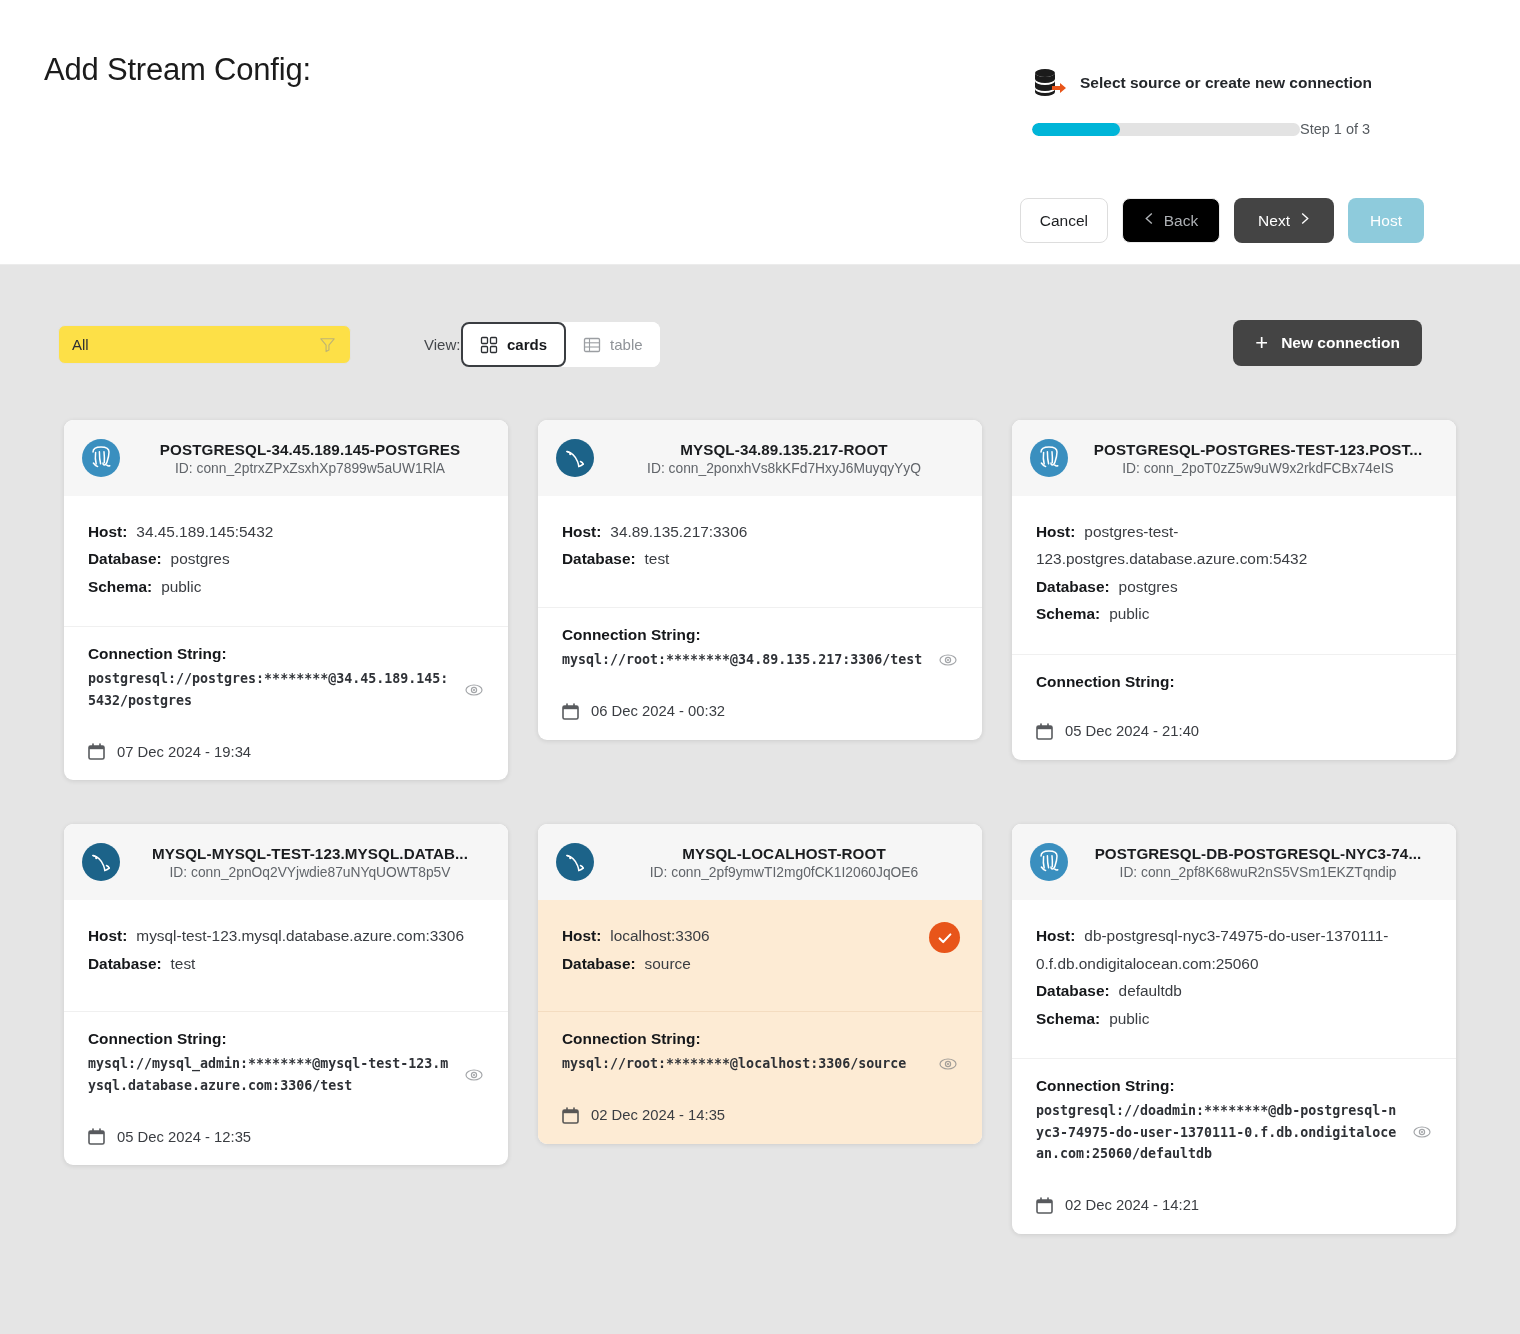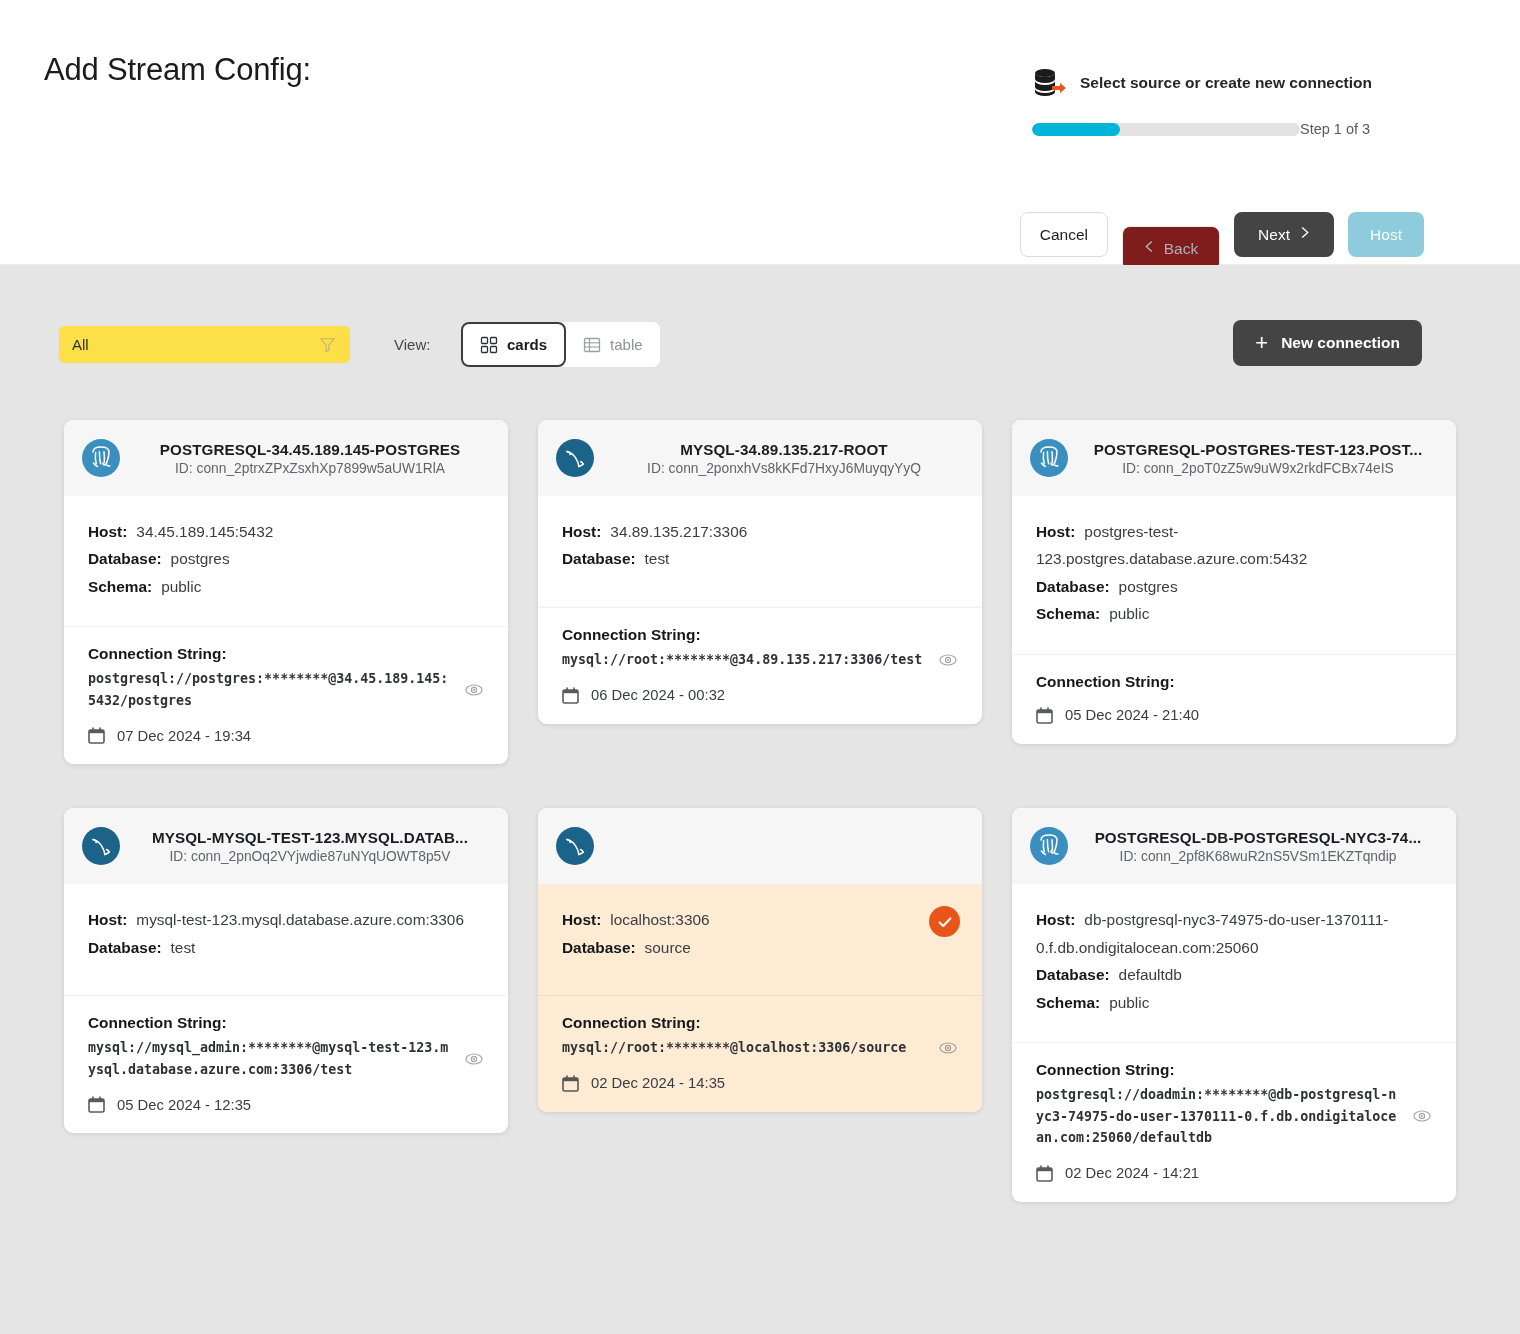--- a/index.html
+++ b/index.html
@@ -90,25 +90,24 @@
     padding: 0 19px;
     white-space: nowrap;
   }
   .btn-cancel {
     background: #ffffff;
     border-color: #dddddd;
     color: #1d1f22;
     min-width: 86px;
   }
   .btn-back {
-    background: #7f1d1d;
+    background: #000000;
     border-color: #ebebeb;
     color: #adb0b4;
     min-width: 98px;
-    margin-top: 28px;
   }
   .btn-next {
     background: #444444;
     color: #ffffff;
     min-width: 100px;
   }
   .btn-save {
     background: #8ecbdc;
     color: #ffffff;
     min-width: 76px;
@@ -143,21 +142,21 @@
   }
   .filter-value {
     font-size: 15px;
     color: #2c2f33;
     flex: 1;
   }
   .funnel-icon { width: 19px; height: 19px; opacity: 0.55; }
 
   .view-label {
     position: absolute;
-    left: 394px;
+    left: 424px;
     top: 11px;
     font-size: 15px;
     color: #44474b;
   }
   .view-toggle {
     position: absolute;
     left: 461px;
     top: -3px;
     height: 45px;
     background: #ffffff;
@@ -309,21 +308,21 @@
     color: #2e3136;
     line-height: 1.62;
     word-break: break-all;
     flex: 1;
   }
   .eye-icon { width: 20px; height: 20px; flex: none; opacity: 0.62; cursor: pointer; }
   .date-row {
     display: flex;
     align-items: center;
     gap: 12px;
-    margin-top: 16px;
+    margin-top: 32px;
   }
   .cal-icon { width: 17px; height: 17px; opacity: 0.8; }
   .date-text { font-size: 14.8px; color: #3a3d42; }
 
   
   .conn-card.selected .card-body,
   .conn-card.selected .card-foot {
     background: #fdebd4;
   }
   .conn-card.selected .card-body { border-bottom-color: #f4dcc0; }
@@ -594,20 +593,24 @@
           <span class="db-logo"><svg viewBox="0 0 38 38" width="38" height="38">
               <circle cx="19" cy="19" r="19" fill="#1c6389"></circle>
               <g fill="none" stroke="#ffffff" stroke-width="1.5" stroke-linecap="round">
                 <path d="M11 12.5 c4.5 1 8.5 5 10.5 10 c0.8 2 1.2 3.6 1.3 5"></path>
                 <path d="M11 12.5 c1.6 0.1 2.6 0.7 3.2 1.8"></path>
                 <path d="M22.8 27.5 c1.6 -0.4 3.2 -1.2 4.4 -2.4"></path>
                 <path d="M24.5 22.5 c1.4 0.6 2.4 1.6 2.7 2.6"></path>
               </g>
               <circle cx="14.2" cy="15.3" r="1" fill="#ffffff"></circle>
             </svg></span>
+          <div class="card-head-text">
+            <div class="card-title">MYSQL-LOCALHOST-ROOT</div>
+            <div class="card-id">ID: conn_2pf9ymwTI2mg0fCK1I2060JqOE6</div>
+          </div>
         </div>
         <div class="card-body">
           <div class="field-row"><span class="field-label">Host:</span><span class="field-value">localhost:3306</span></div>
           <div class="field-row"><span class="field-label">Database:</span><span class="field-value">source</span></div>
           <div class="check-badge">
             <svg viewBox="0 0 20 20" width="18" height="18">
               <polyline points="4,10.5 8,14.5 16,6" fill="none" stroke="#ffffff" stroke-width="2.3" stroke-linecap="round" stroke-linejoin="round"></polyline>
             </svg>
           </div>
         </div>

